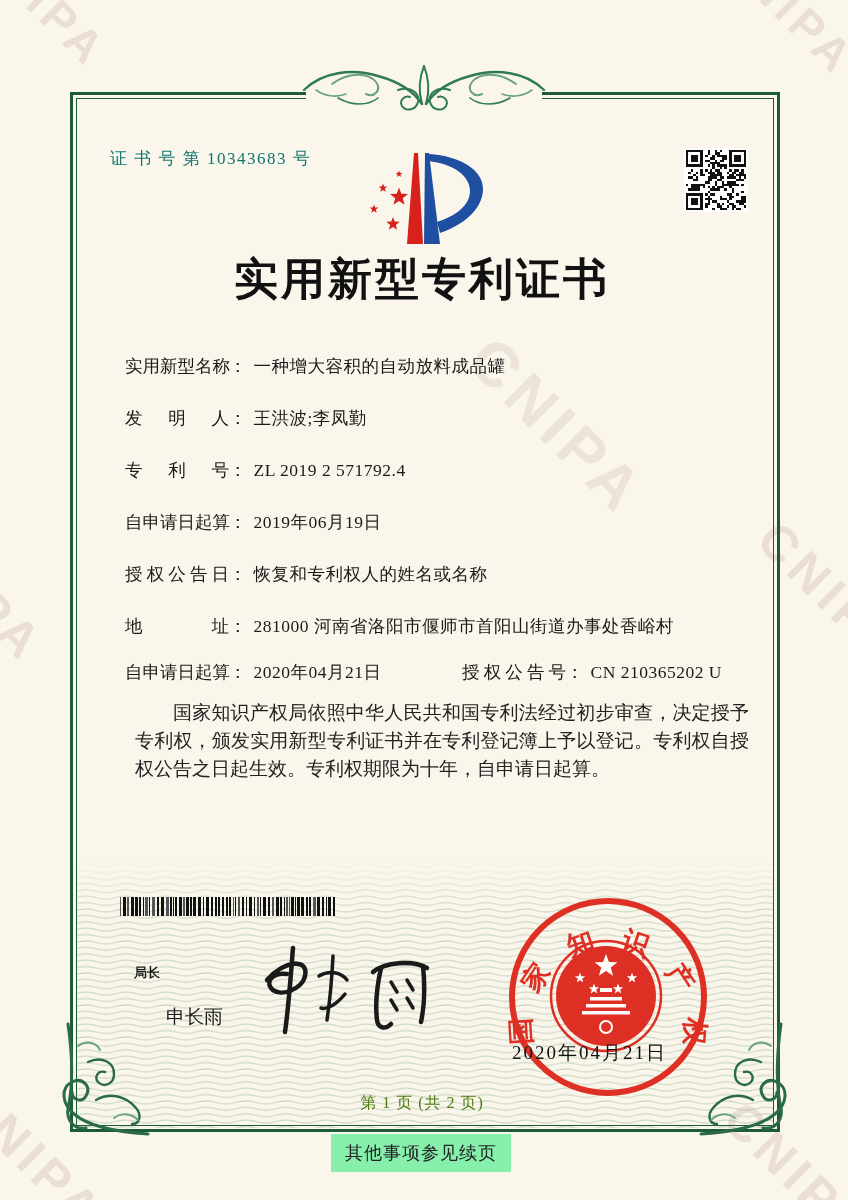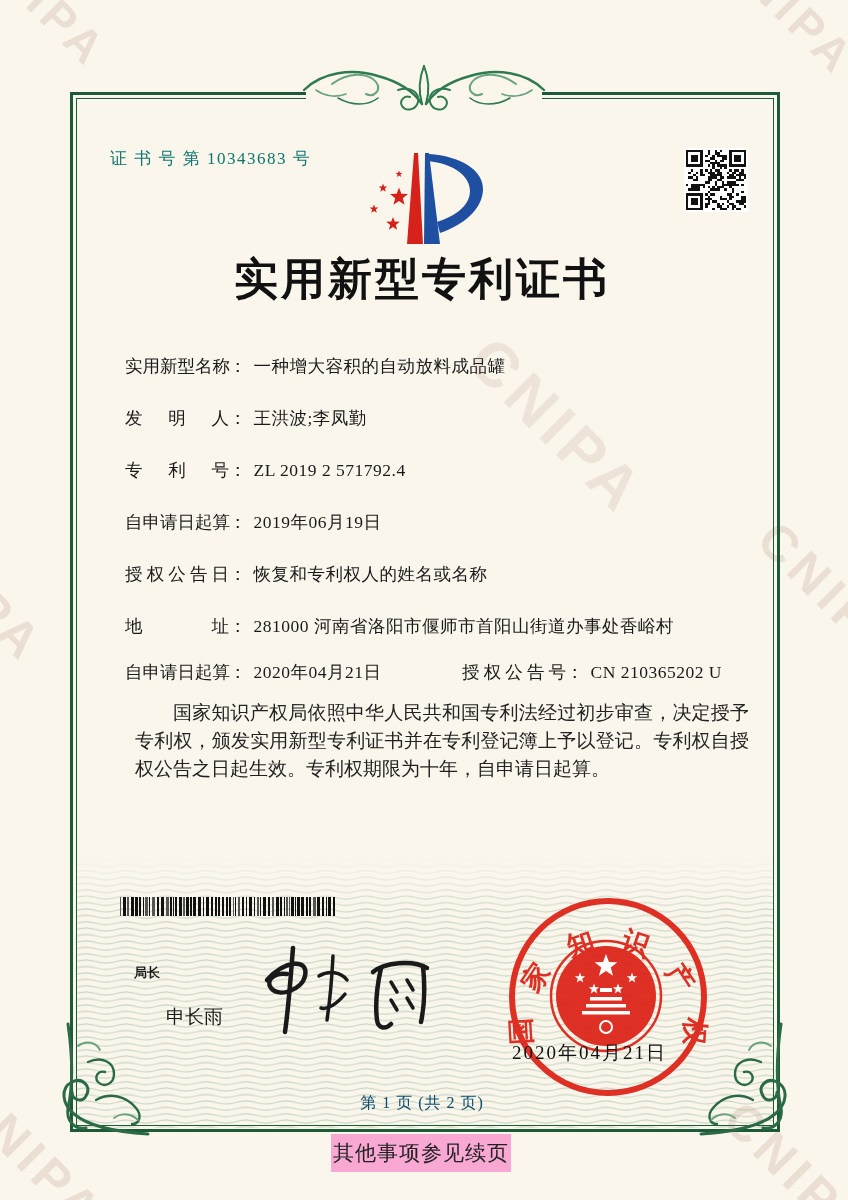--- a/index.html
+++ b/index.html
@@ -77,26 +77,26 @@
   .signer-name{position:absolute;left:118px;top:1004px;z-index:5;
     font-family:"Liberation Sans","DejaVu Sans",sans-serif;font-size:19px;font-weight:500;margin-left:48px;}
   .signature{position:absolute;left:245px;top:942px;z-index:5;}
   .seal{position:absolute;left:502px;top:896px;z-index:5;opacity:0.94;}
   .seal-date{
     position:absolute;left:512px;top:1040px;z-index:6;
     font-size:19px;letter-spacing:2px;color:#111;
   }
   .page-ind{
     position:absolute;left:70px;top:1093px;width:704px;z-index:5;
-    text-align:center;font-size:16px;color:#0c4a6e;letter-spacing:1px;
+    text-align:center;font-size:16px;color:#4d7c0f;letter-spacing:1px;
   }
   .footer-note{
     position:absolute;left:331px;top:1134px;width:180px;height:38px;z-index:6;
-    background:#f9a8d4;text-align:center;line-height:38px;
-    font-size:21px;color:#222;letter-spacing:1px;
+    background:#86efac;text-align:center;line-height:38px;
+    font-size:18px;color:#222;letter-spacing:1px;
   }
 </style>
 </head>
 <body>
 
 <div class="wm wm-tl">CNIPA</div>
 <div class="wm wm-tr">CNIPA</div>
 <div class="wm wm-mid">CNIPA</div>
 <div class="wm wm-left">CNIPA</div>
 <div class="wm wm-right">CNIPA</div>

